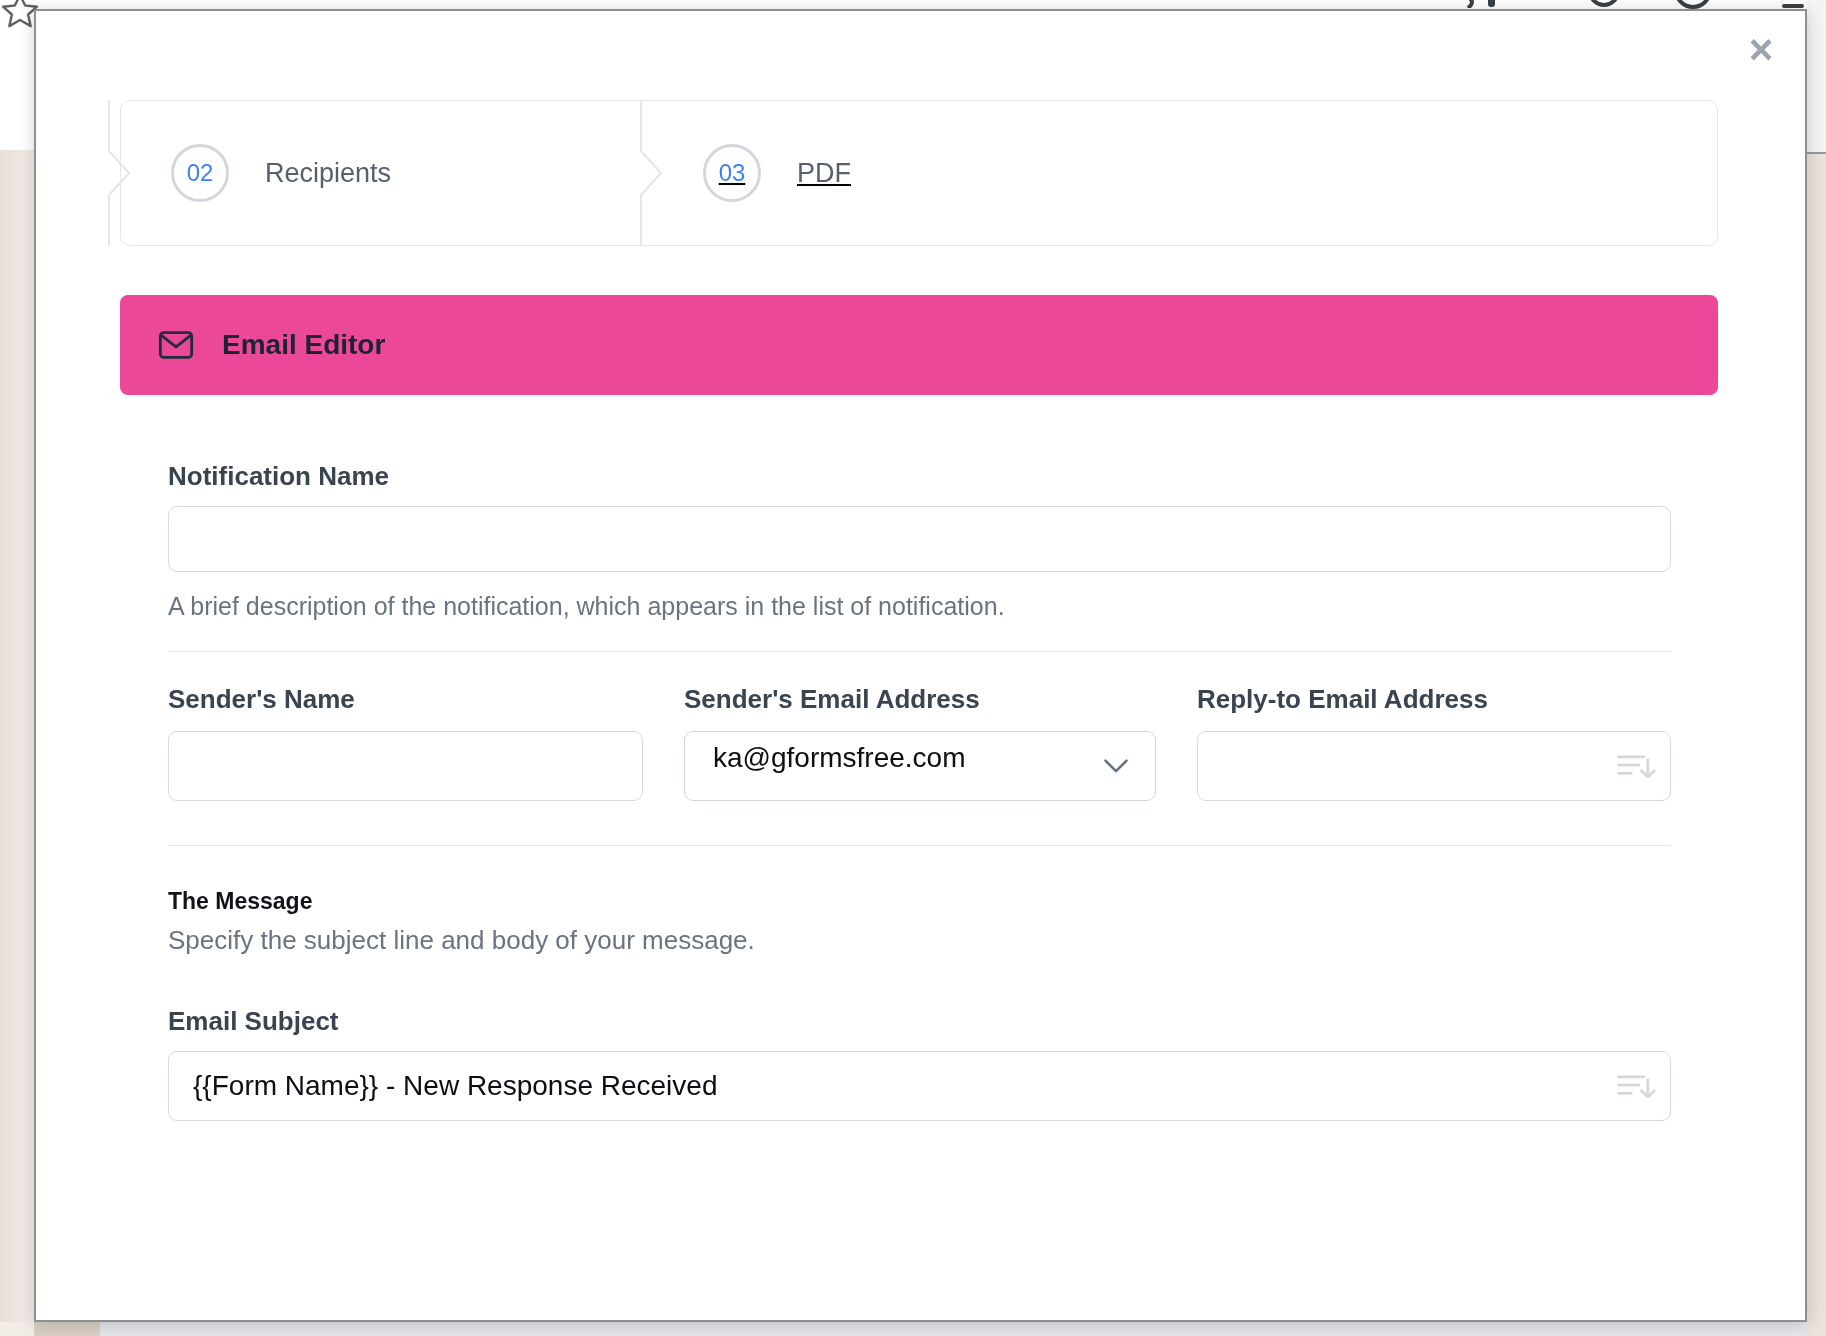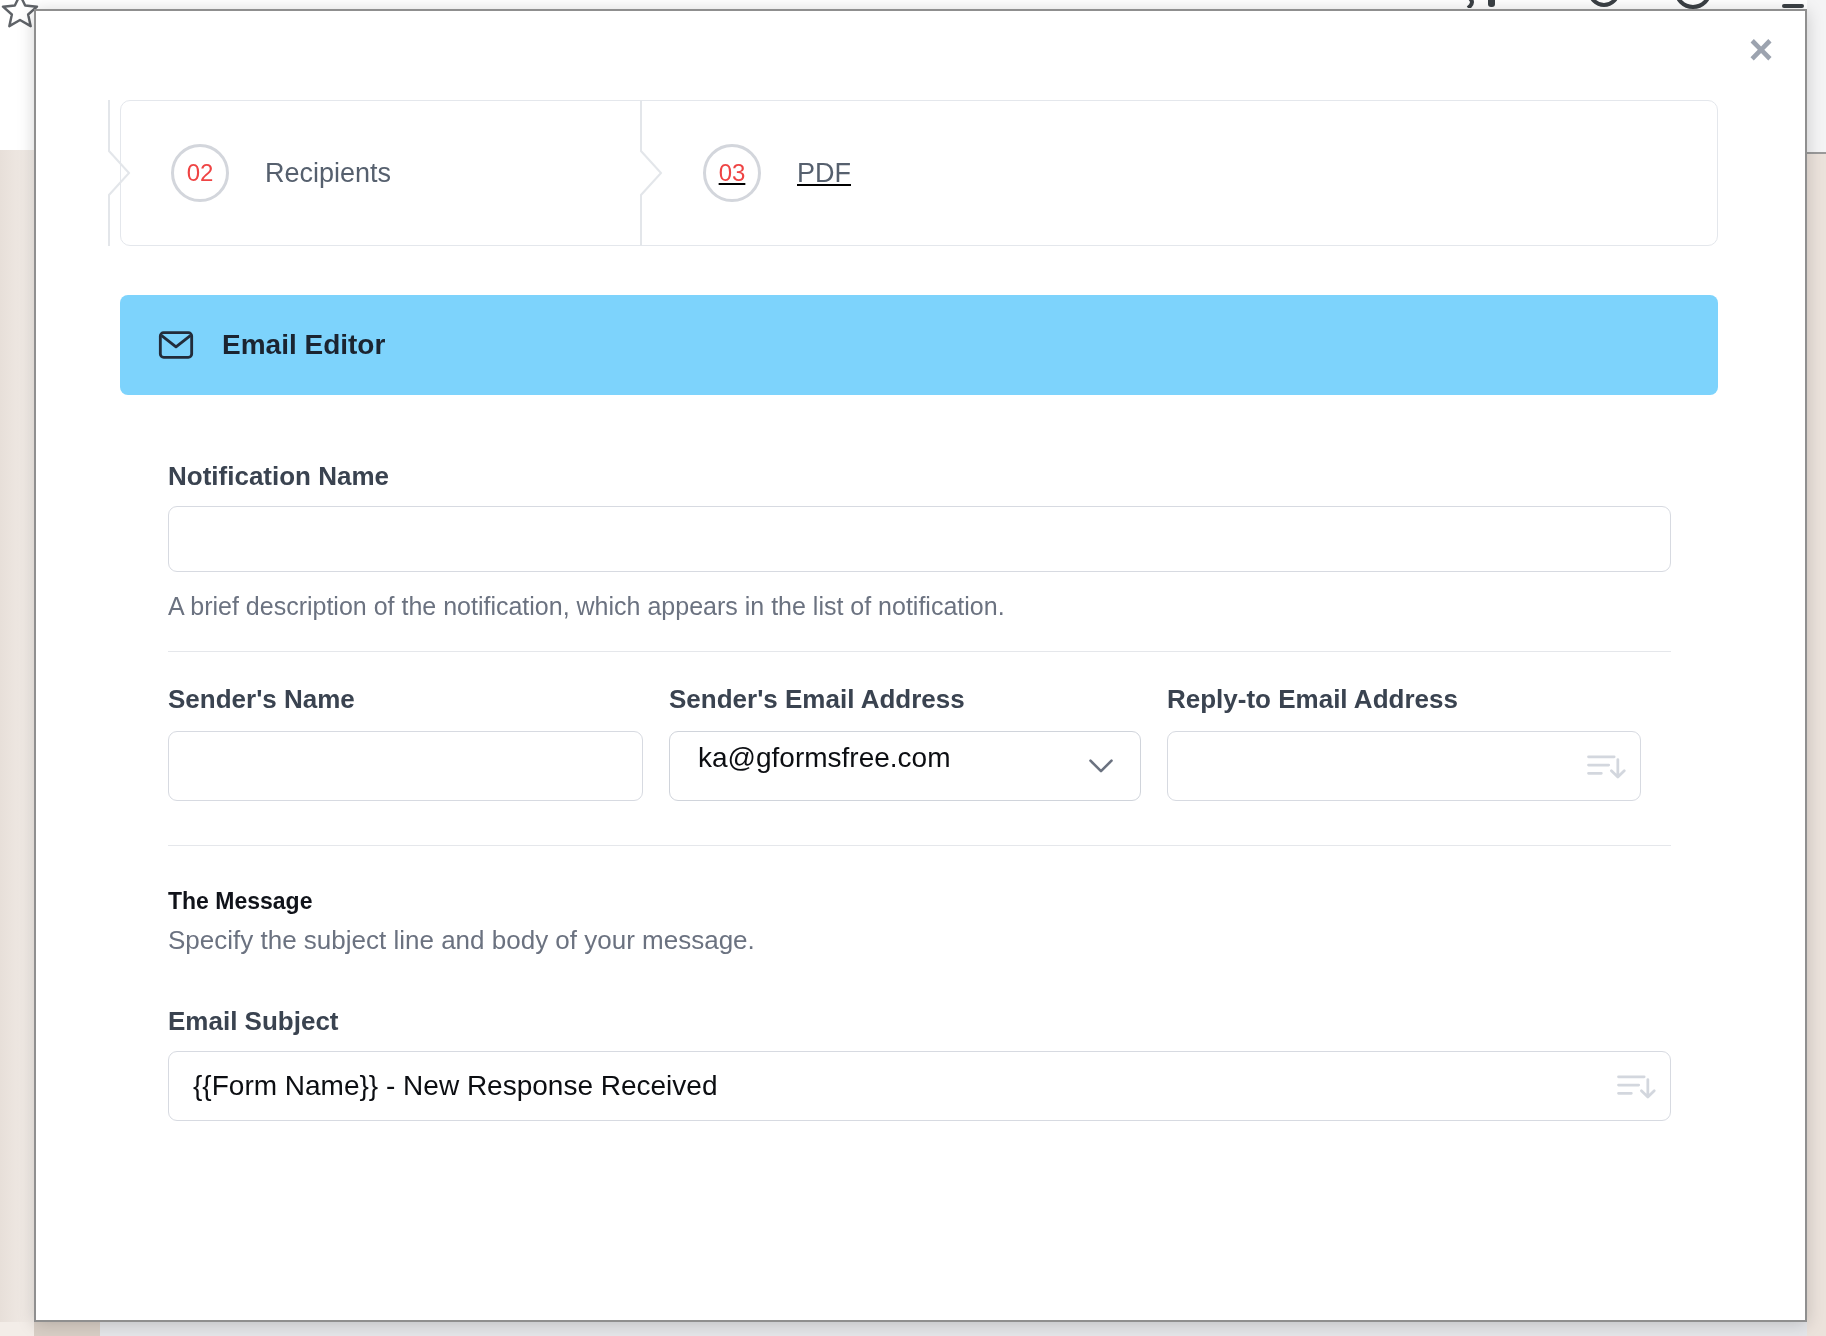--- a/index.html
+++ b/index.html
@@ -45,52 +45,52 @@
   .tab{position:relative;display:flex;align-items:center;padding-left:50px;box-sizing:border-box;cursor:pointer;}
   .tab-1{width:534px;}
   .tab-2{width:532px;}
   .tab-3{flex:1;text-decoration:underline;}
   .step-circle{
     width:52px;height:52px;border-radius:50%;box-sizing:content-box;
     display:flex;align-items:center;justify-content:center;
     font-size:24px;margin-right:36px;flex:0 0 auto;
   }
   .tab.active .step-circle{border:3px solid var(--accent);color:var(--accent);font-weight:bold;}
-  .tab.inactive .step-circle{border:3px solid #d3d6dc;color:#ef4444;}
+  .tab.inactive .step-circle{border:3px solid #d3d6dc;color:#3b82f6;}
   .tab-label{font-size:27px;}
   .tab.active .tab-label{color:var(--accent);font-weight:bold;}
   .tab.inactive .tab-label{color:#56606e;}
   .active-underline{
     position:absolute;left:-1px;right:-1px;bottom:-1px;height:10px;
     background:var(--accent);border-bottom-left-radius:8px;
   }
   .tab-sep{position:absolute;left:0;top:-1px;height:146px;transform:translateX(-13px);pointer-events:none;}
 
   
   .editor-bar{
-    margin:49px 0 0 84px;width:1598px;height:100px;background:#7dd3fc;
+    margin:49px 0 0 84px;width:1598px;height:100px;background:#ec4899;
     border-radius:8px;display:flex;align-items:center;padding-left:36px;
     box-sizing:border-box;
   }
   .editor-bar .mail-icon{margin-right:26px;display:flex;}
   .editor-bar-title{font-size:28px;font-weight:bold;color:#1b2430;}
 
   
   .form{margin:66px 0 0 132px;width:1503px;}
   .field-label{font-size:26px;font-weight:bold;color:#3a4350;}
   .text-input{
     display:block;width:100%;box-sizing:border-box;margin-top:14px;height:66px;
     border:1.5px solid #d7dae1;border-radius:9px;background:#fff;
     font-family:"Liberation Sans",sans-serif;font-size:28px;color:#0c0e12;
     padding:0 24px;outline:none;
   }
   .helper-text{margin-top:20px;font-size:25px;color:#6b7280;}
   .hr{border:none;border-top:1px solid #e5e7eb;margin:30px 0 0 0;height:0;}
   .hr-2{margin-top:44px;}
-  .tri-row{display:flex;gap:26px;margin-top:32px;}
+  .tri-row{display:flex;gap:41px;margin-top:32px;}
   .col-1{width:475px;flex:0 0 auto;}
   .col-2{width:472px;flex:0 0 auto;}
   .col-3{width:474px;flex:0 0 auto;}
   .tri-row .text-input{margin-top:16px;height:70px;}
   .select-box{
     position:relative;margin-top:16px;height:70px;border:1.5px solid #d0d4db;border-radius:9px;
     box-sizing:border-box;display:flex;align-items:center;padding:0 60px 16px 28px;
     font-size:28px;color:#0c0e12;background:#fff;cursor:pointer;
   }
   .select-chevron{position:absolute;right:26px;top:50%;transform:translateY(-46%);display:flex;}

